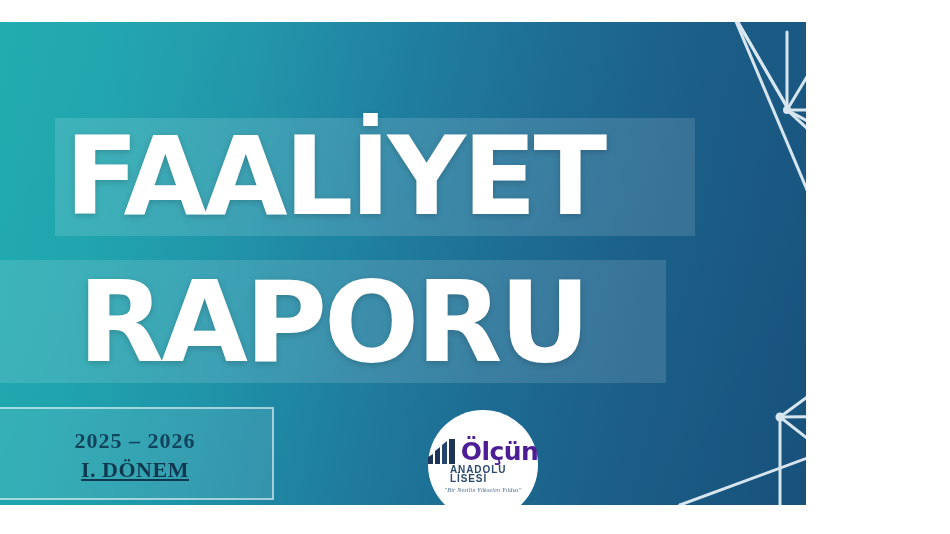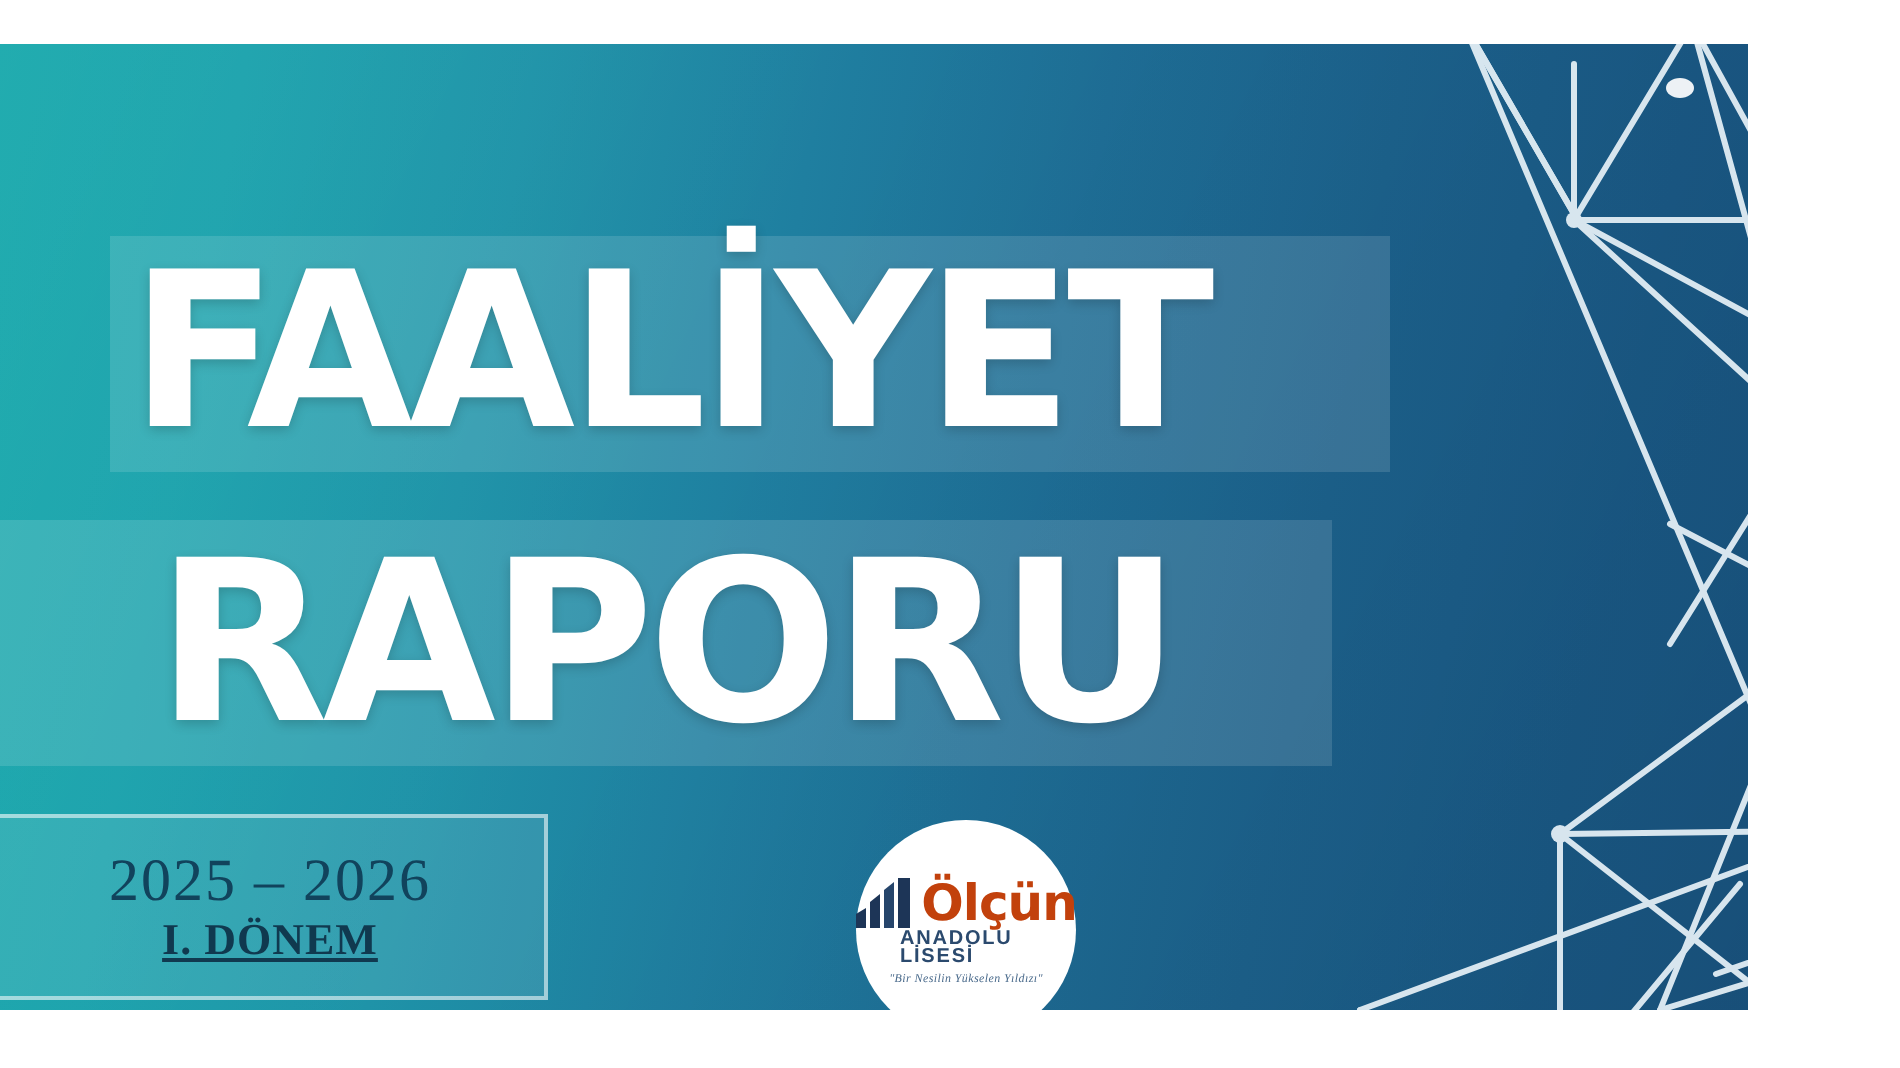--- a/index.html
+++ b/index.html
@@ -7,21 +7,21 @@
     margin: 0;
     padding: 0;
     background: #ffffff;
   }
   body {
     font-family: "Liberation Sans", sans-serif;
   }
 
   #cover {
     position: relative;
-    width: 874px;
+    width: 806px;
     height: 534px;
     overflow: hidden;
     background: #ffffff;
   }
 
   
   .strip {
     position: absolute;
     left: 0;
     width: 950px;
@@ -130,22 +130,22 @@
     box-sizing: border-box;
     display: flex;
     flex-direction: column;
     align-items: center;
     justify-content: center;
     text-align: center;
     color: #123b52;
   }
   .year-line {
     font-family: "Liberation Serif", serif;
-    font-weight: 400;
-    font-size: 30px;
+    font-weight: 700;
+    font-size: 22px;
     line-height: 32px;
     color: #11435c;
     letter-spacing: 1px;
   }
   .year-sub {
     font-family: "Liberation Serif", serif;
     font-weight: 700;
     font-size: 15px;
     line-height: 19px;
     color: #10394f;
@@ -181,21 +181,21 @@
     align-items: flex-end;
     gap: 3px;
     margin-top: 2px;
   }
   .logo-bars { display: block; }
   .logo-word {
     font-family: "DejaVu Sans", sans-serif;
     font-weight: 700;
     font-size: 25px;
     line-height: 25px;
-    color: #c2410c;
+    color: #4c1d95;
     letter-spacing: -0.5px;
     text-align: right;
   }
   .logo-sub {
     font-family: "Liberation Sans", sans-serif;
     font-weight: 700;
     font-size: 10px;
     line-height: 9px;
     letter-spacing: 0.9px;
     color: #2b4a6e;

